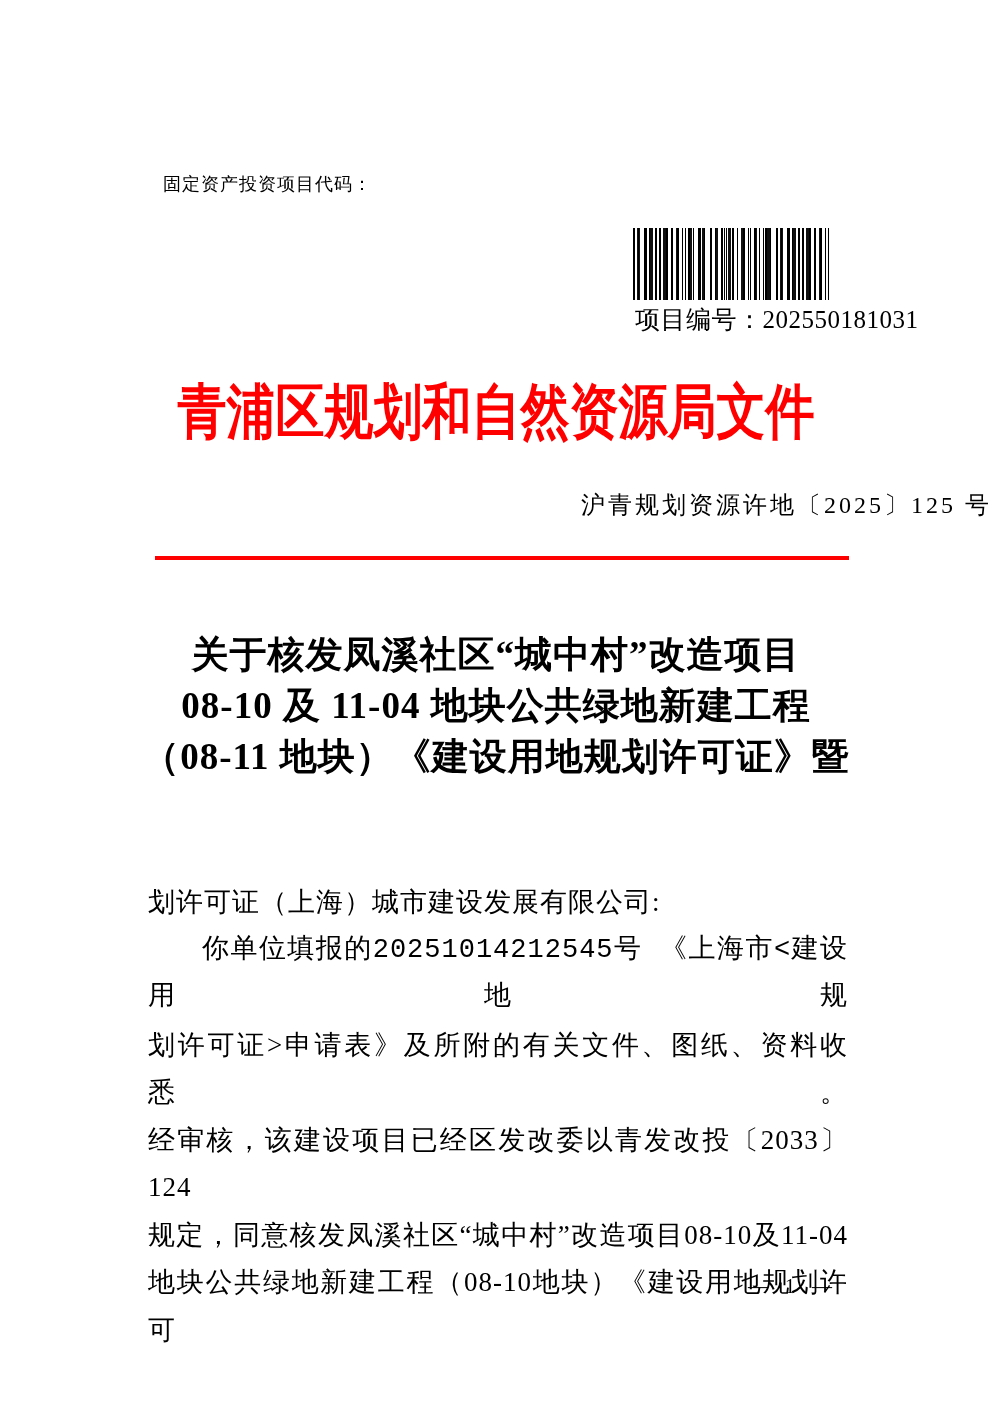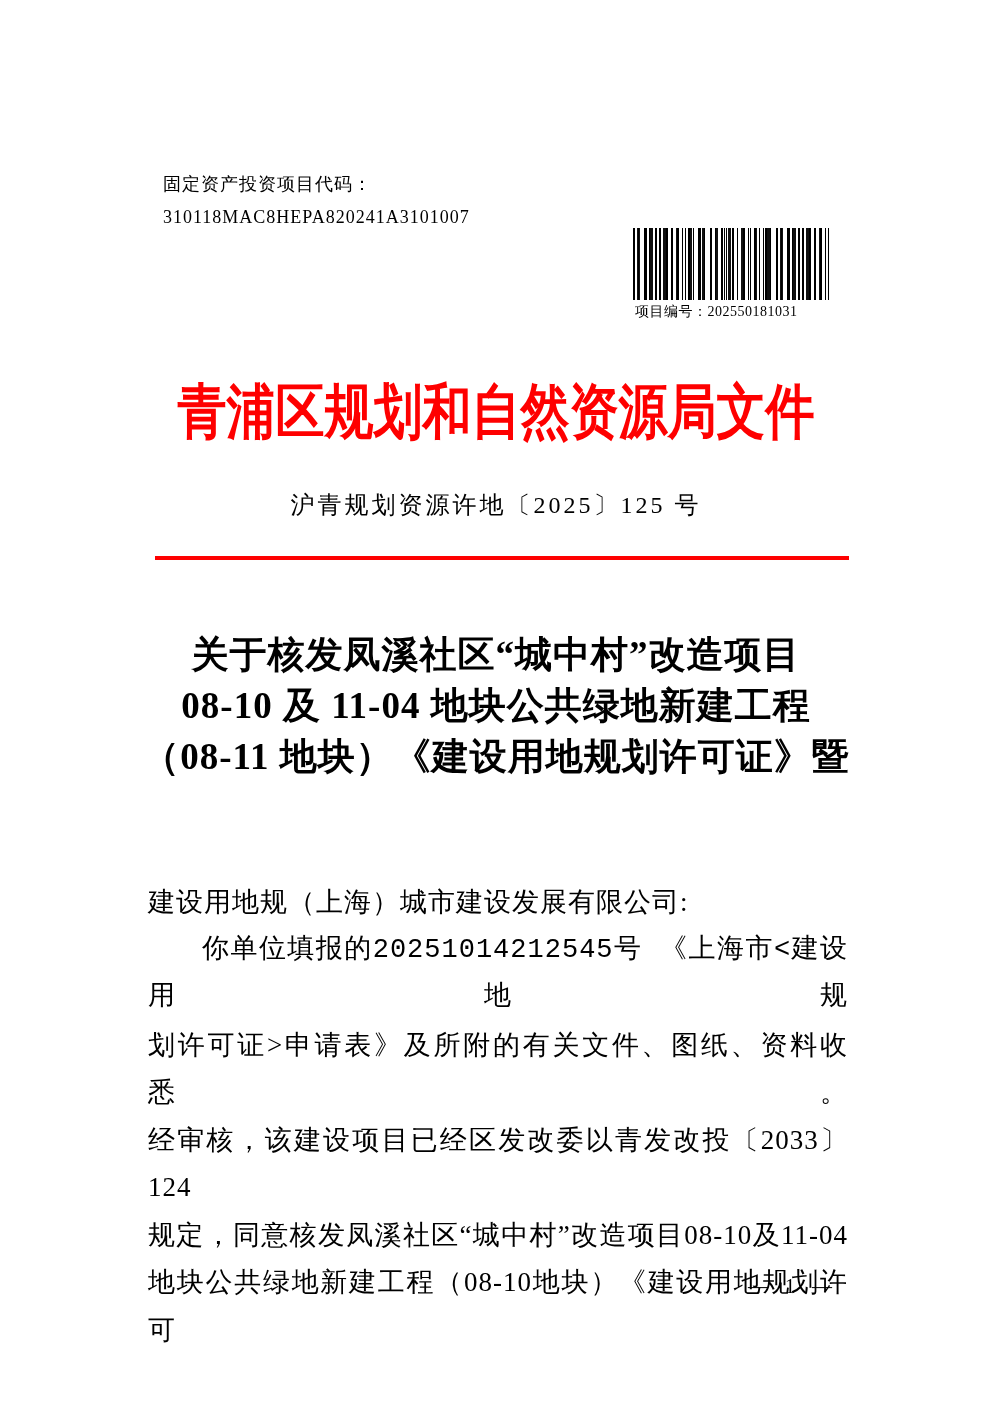--- a/index.html
+++ b/index.html
@@ -28,42 +28,42 @@
     height: 72px;
     background-color: #ffffff;
     background-image:
       repeating-linear-gradient(90deg, #000 0px, #000 2px, transparent 2px, transparent 5px, #000 5px, #000 6px, transparent 6px, transparent 11px),
       repeating-linear-gradient(90deg, #000 0px, #000 1px, transparent 1px, transparent 4px, #111 4px, #111 7px, transparent 7px, transparent 13px);
   }
   .barcode-caption {
     position: absolute;
     left: 635px;
     top: 303px;
-    font-size: 14px;
+    font-size: 25px;
     letter-spacing: 0.5px;
   }
   .org-title {
     position: absolute;
     left: 0;
     top: 372px;
     width: 992px;
     text-align: center;
     color: #fe0000;
     font-size: 49px;
     font-weight: bold;
     white-space: nowrap;
     transform: scaleY(1.22);
     transform-origin: 50% 0;
   }
   .doc-number {
     position: absolute;
     left: 0;
     top: 489px;
     width: 992px;
-    text-align: center;
+    text-align: right;
     font-size: 24px;
     letter-spacing: 3px;
   }
   .red-rule {
     position: absolute;
     left: 155px;
     top: 556px;
     width: 694px;
     height: 4px;
     background: #fe0000;
@@ -106,40 +106,39 @@
     word-spacing: 12px;
   }
 </style>
 </head>
 <body>
 
 <div class="page">
 
   <div class="project-code">
     <div>固定资产投资项目代码：</div>
-    <div>310118MAC8HEPA820241A3101007</div>
   </div>
 
   <div class="barcode"></div>
   <div class="barcode-caption">项目编号：202550181031</div>
 
   <div class="org-title">青浦区规划和自然资源局文件</div>
 
   <div class="doc-number">沪青规划资源许地〔2025〕125 号</div>
 
   <div class="red-rule"></div>
 
   <div class="doc-title">
     <div>关于核发凤溪社区“城中村”改造项目</div>
     <div>08-10 及 11-04 地块公共绿地新建工程</div>
     <div>（08-11 地块）《建设用地规划许可证》暨</div>
   </div>
 
   <div class="body-text">
-    <div class="body-line">建设用地规（上海）城市建设发展有限公司:</div>
+    <div class="body-line">划许可证（上海）城市建设发展有限公司:</div>
     <div class="body-line justify indent">你单位填报的20251014212545号 《上海市&lt;建设用地规</div>
     <div class="body-line justify">划许可证&gt;申请表》及所附的有关文件、图纸、资料收悉。</div>
     <div class="body-line justify">经审核，该建设项目已经区发改委以青发改投〔2033〕124</div>
     <div class="body-line justify">规定，同意核发凤溪社区“城中村”改造项目08-10及11-04</div>
     <div class="body-line justify">地块公共绿地新建工程（08-10地块）《建设用地规划许可</div>
   </div>
 
   <div class="page-number">— 1 —</div>
 
 </div>

